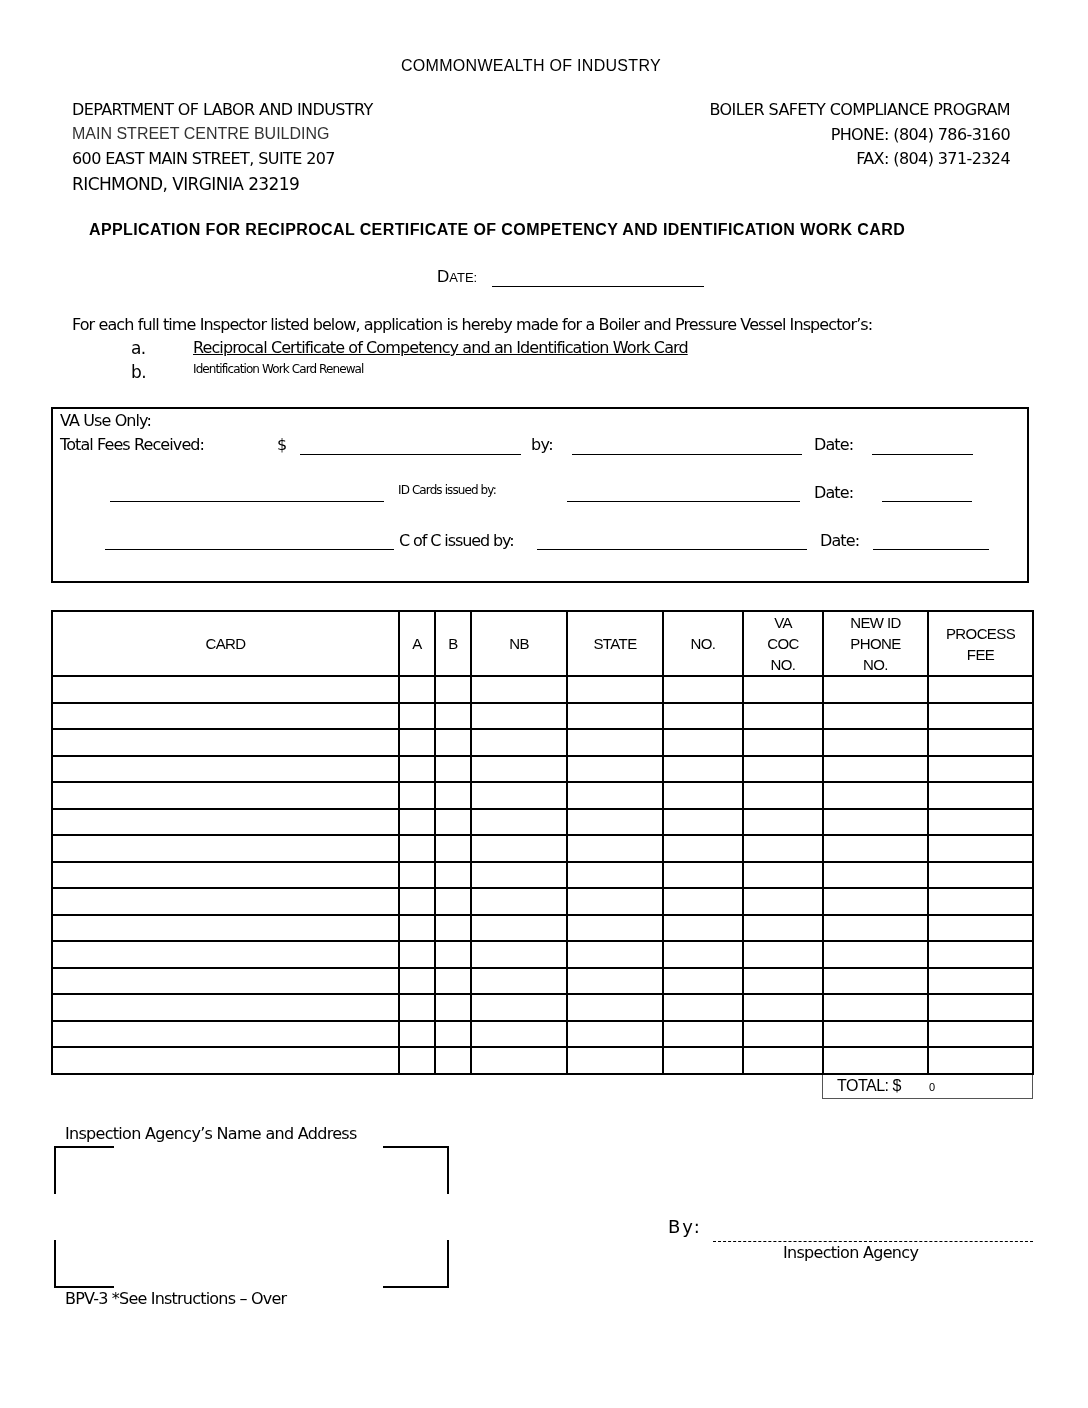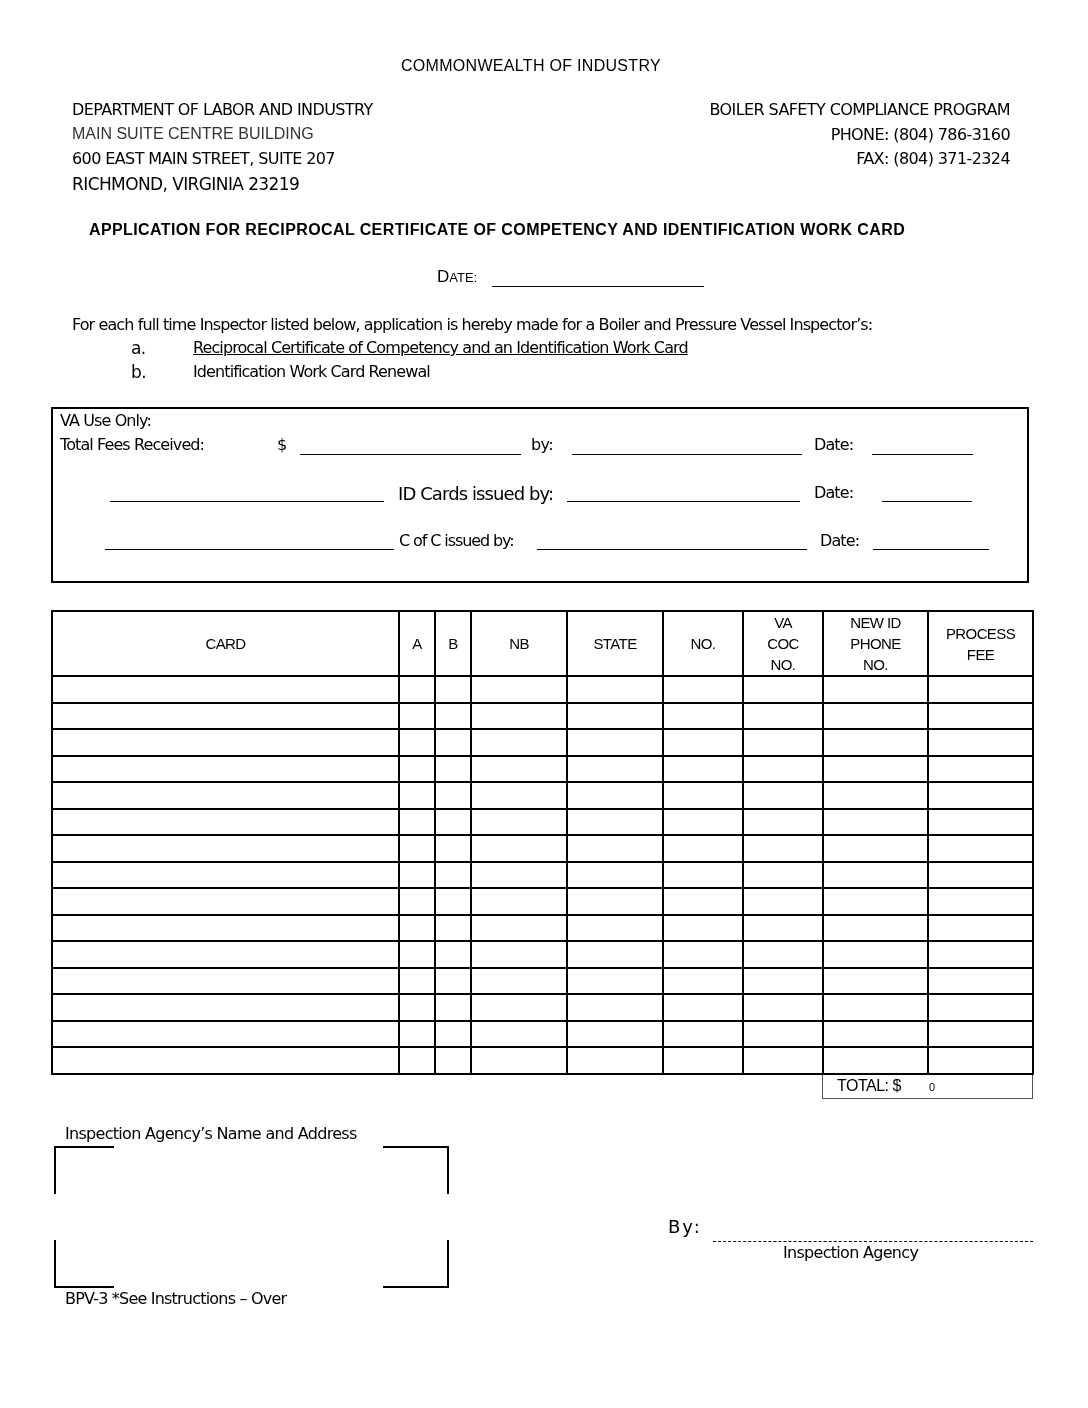--- a/index.html
+++ b/index.html
@@ -21,61 +21,61 @@
   #total-cell { position:absolute; left:822px; top:1075px; width:211px; height:24px; border:1px solid #555; border-top:none; box-sizing:border-box; }
 
   .bracket { position:absolute; border-color:#000; border-style:solid; border-width:0; }
 </style>
 </head>
 <body>
 
 <div class="abs arial" style="left:401px; top:57px; font-size:16px; letter-spacing:0.3px;">COMMONWEALTH OF INDUSTRY</div>
 
 <div class="abs tahoma" style="left:72px; top:100px; font-size:16px;">DEPARTMENT OF LABOR AND INDUSTRY</div>
-<div class="abs arial" style="left:72px; top:125px; font-size:16px; color:#333; font-weight:300;">MAIN SUITE CENTRE BUILDING</div>
+<div class="abs arial" style="left:72px; top:125px; font-size:16px; color:#333; font-weight:300;">MAIN STREET CENTRE BUILDING</div>
 <div class="abs tahoma" style="left:72px; top:149px; font-size:16px;">600 EAST MAIN STREET, SUITE 207</div>
 <div class="abs tahoma" style="left:72px; top:174px; font-size:17px;">RICHMOND, VIRGINIA 23219</div>
 
 <div class="abs tahoma" style="right:78px; top:100px; font-size:16px; text-align:center;">BOILER SAFETY COMPLIANCE PROGRAM</div>
 <div class="abs tahoma" style="right:78px; top:125px; font-size:16px; text-align:right;">PHONE: (804) 786-3160</div>
 <div class="abs tahoma" style="right:78px; top:149px; font-size:16px; text-align:right;">FAX: (804) 371-2324</div>
 
 <div class="abs arial" style="left:89px; top:221px; font-size:16px; letter-spacing:0.4px;font-weight:bold;">APPLICATION FOR RECIPROCAL CERTIFICATE OF COMPETENCY AND IDENTIFICATION WORK CARD</div>
 
 <div class="abs arial" style="left:437px; top:267px; font-size:17px;"><span>D</span><span style="font-size:13px;">ATE:</span></div>
 <div class="line" style="left:492px; top:270px; width:212px; height:16px;">
     <span class="abs arial" style="left:4px; top:0; font-size:15px;"></span>
   </div>
 
 <div class="abs tahoma" style="left:72px; top:315px; font-size:16px; letter-spacing:-0.9px;">For each full time Inspector listed below, application is hereby made for a Boiler and Pressure Vessel Inspector’s:</div>
 <div class="abs tahoma" style="left:131px; top:338px; font-size:17px;">a.</div>
 <div class="abs tahoma" style="left:193px; top:338px; font-size:16px; letter-spacing:-0.9px;text-decoration:underline;">Reciprocal Certificate of Competency and an Identification Work Card</div>
 <div class="abs tahoma" style="left:131px; top:362px; font-size:17px;">b.</div>
-<div class="abs tahoma" style="left:193px; top:362px; font-size:16px; letter-spacing:-0.9px;">Identification Work Card Renewal</div>
+<div class="abs tahoma" style="left:193px; top:362px; font-size:12px; letter-spacing:-0.9px;">Identification Work Card Renewal</div>
 
 <div id="va-box"></div>
 <div class="abs tahoma" style="left:60px; top:411px; font-size:16px; letter-spacing:-0.9px;">VA Use Only:</div>
 <div class="abs tahoma" style="left:60px; top:435px; font-size:16px; letter-spacing:-0.9px;">Total Fees Received:</div>
 <div class="abs tahoma" style="left:277px; top:435px; font-size:16px;">$</div>
 <div class="line" style="left:300px; top:438px; width:221px; height:16px;">
     <span class="abs arial" style="left:4px; font-size:14px;"></span>
   </div>
 <div class="abs tahoma" style="left:531px; top:435px; font-size:16px;">by:</div>
 <div class="line" style="left:572px; top:438px; width:230px; height:16px;">
     <span class="abs arial" style="left:4px; font-size:14px;"></span>
   </div>
 <div class="abs tahoma" style="left:814px; top:435px; font-size:16px; letter-spacing:-0.9px;">Date:</div>
 <div class="line" style="left:872px; top:438px; width:101px; height:16px;">
     <span class="abs arial" style="left:4px; font-size:14px;"></span>
   </div>
 
 <div class="line" style="left:110px; top:485px; width:274px; height:16px;">
     <span class="abs arial" style="left:4px; font-size:14px;"></span>
   </div>
-<div class="abs tahoma" style="left:398px; top:483px; font-size:18px; letter-spacing:-0.9px;">ID Cards issued by:</div>
+<div class="abs tahoma" style="left:398px; top:483px; font-size:12px; letter-spacing:-0.9px;">ID Cards issued by:</div>
 <div class="line" style="left:567px; top:485px; width:233px; height:16px;">
     <span class="abs arial" style="left:4px; font-size:14px;"></span>
   </div>
 <div class="abs tahoma" style="left:814px; top:483px; font-size:16px; letter-spacing:-0.9px;">Date:</div>
 <div class="line" style="left:882px; top:485px; width:90px; height:16px;">
     <span class="abs arial" style="left:4px; font-size:14px;"></span>
   </div>
 
 <div class="line" style="left:105px; top:533px; width:289px; height:16px;">
     <span class="abs arial" style="left:4px; font-size:14px;"></span>

